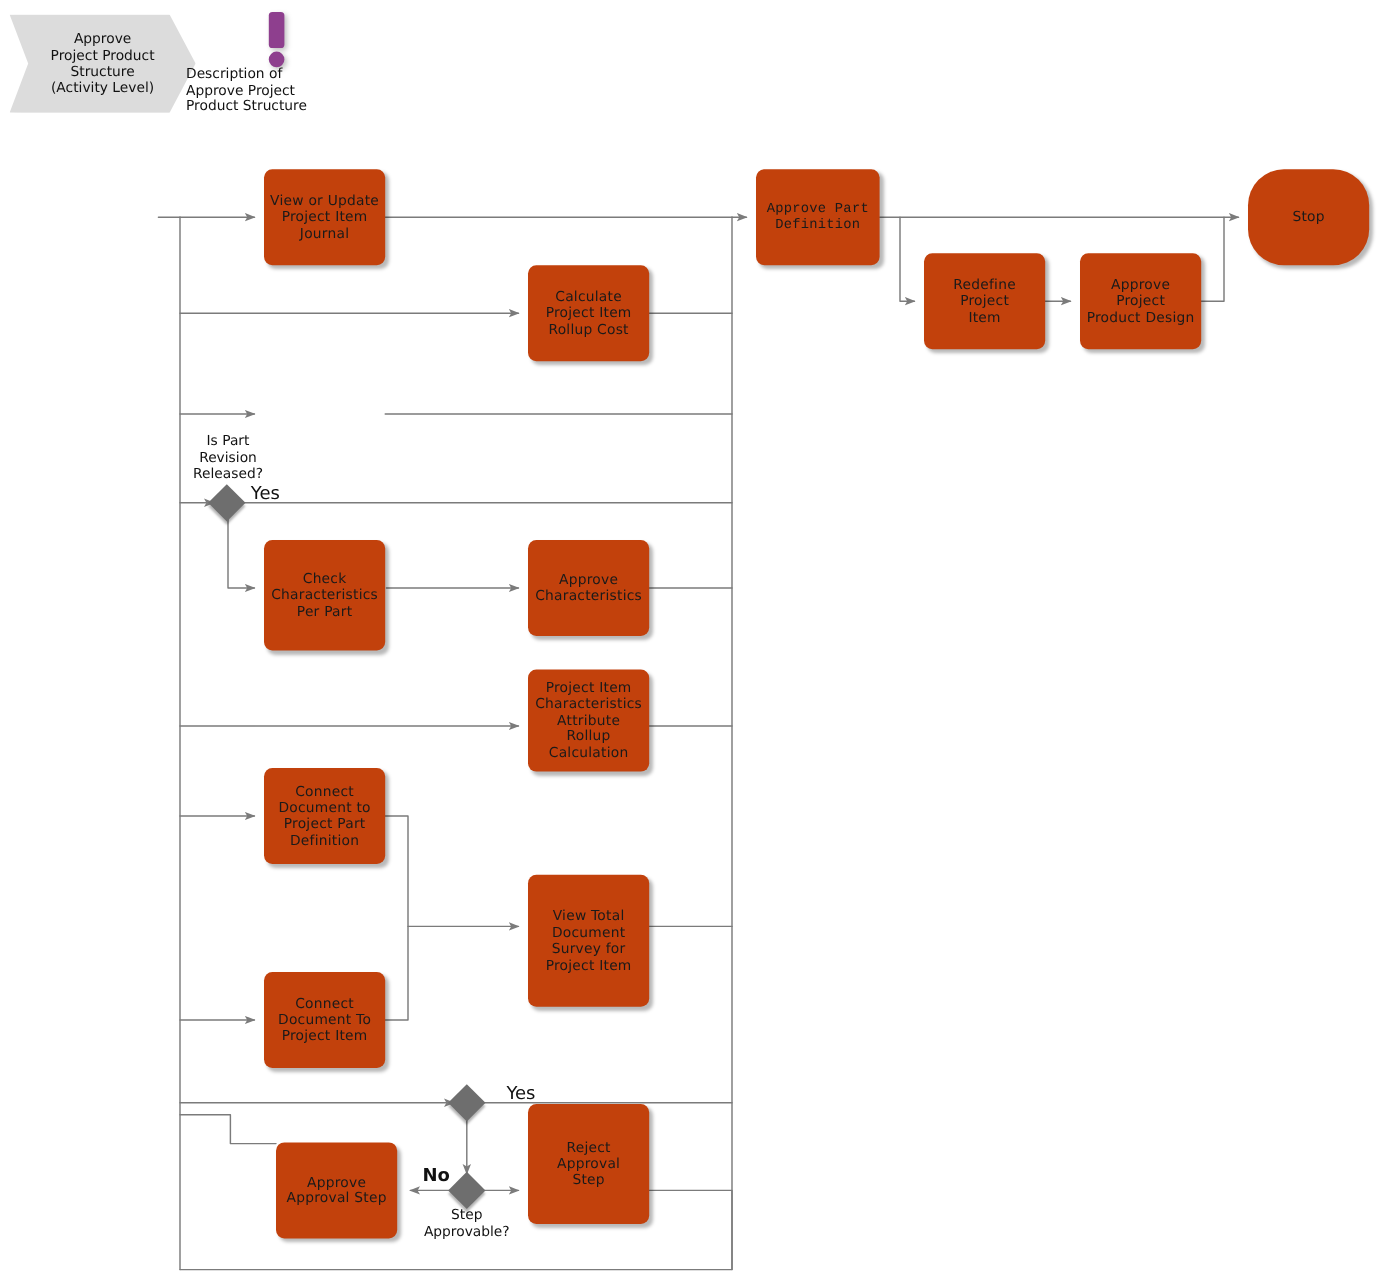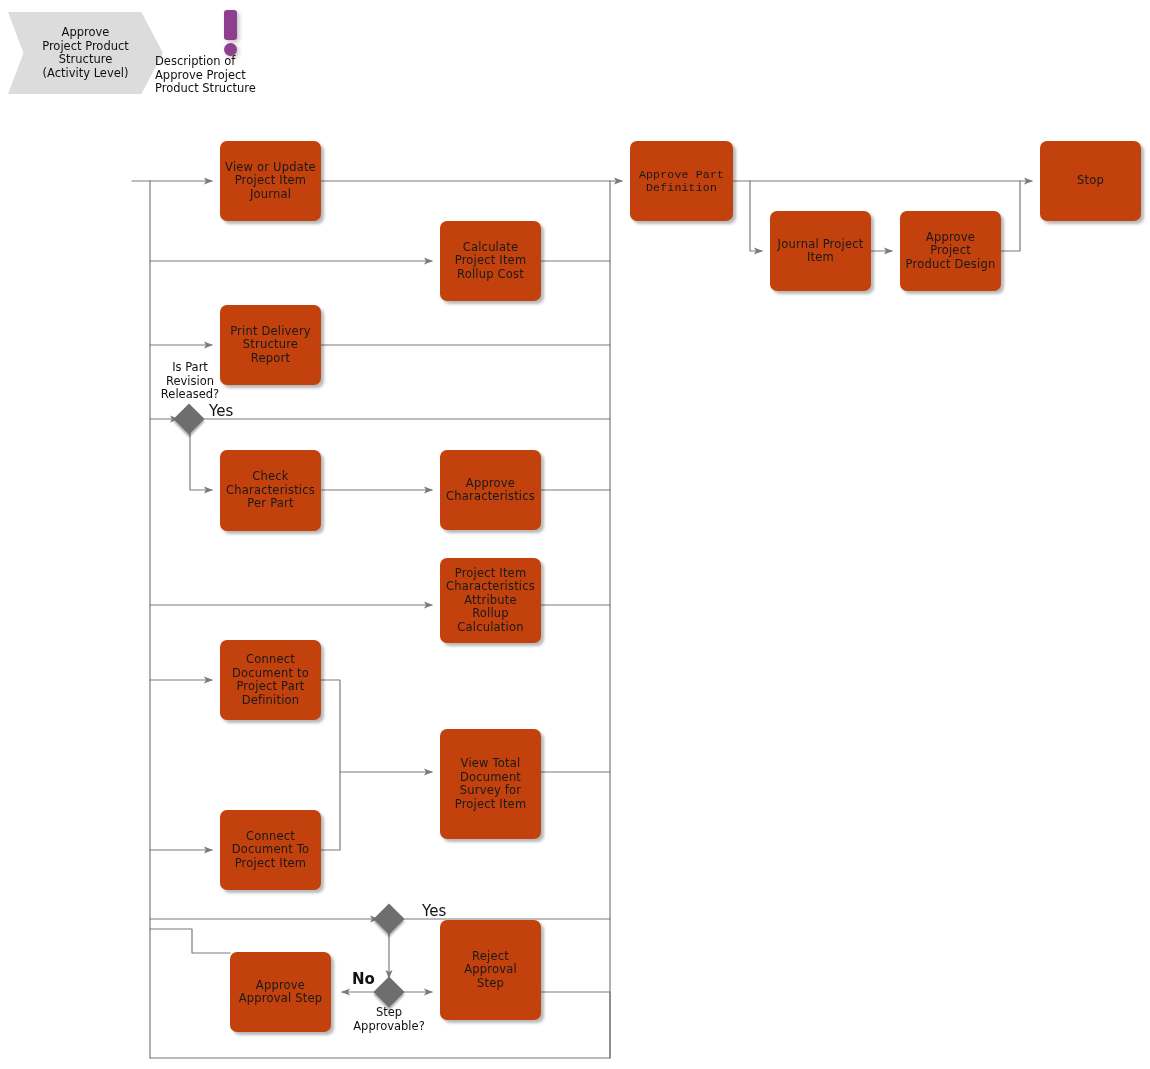--- a/index.html
+++ b/index.html
@@ -210,26 +210,22 @@
 Project Item
 Journal</span>
   </div>
 
   <div class="node" style="left:440px; top:221px; width:101px; height:80px;">
     <span>Calculate
 Project Item
 Rollup Cost</span>
   </div>
 
-  <div class="node" style="left:220px; top:305px; width:101px; height:80px;">
-    <span>Print Delivery
-Structure Report</span>
-  </div>
-
-  <div class="node" style="left:220px; top:450px; width:101px; height:81px;">
+
+  <div class="node" style="left:220px; top:450px; width:101px; height:92px;">
     <span>Check
 Characteristics
 Per Part</span>
   </div>
 
   <div class="node" style="left:440px; top:450px; width:101px; height:80px;">
     <span>Approve
 Characteristics</span>
   </div>
 
@@ -269,30 +265,30 @@
     <span>Reject Approval
 Step</span>
   </div>
 
   <div class="node" style="left:630px; top:141px; width:103px; height:80px;font-family:Liberation Mono, monospace;">
     <span>Approve Part
 Definition</span>
   </div>
 
   <div class="node" style="left:770px; top:211px; width:101px; height:80px;">
-    <span>Journal Project
+    <span>Redefine Project
 Item</span>
   </div>
 
   <div class="node" style="left:900px; top:211px; width:101px; height:80px;">
     <span>Approve Project
 Product Design</span>
   </div>
 
-  <div class="node" style="left:1040px; top:141px; width:101px; height:80px;">
+  <div class="node" style="left:1040px; top:141px; width:101px; height:80px;border-radius:30px;">
     <span>Stop</span>
   </div>
 
   <div class="diamond" style="left:178px; top:408px;"></div>
   <div class="dlabel" style="left:132px; top:361px; width:116px;">Is Part
 Revision
 Released?</div>
   <div class="elabel" style="left:209px; top:405px;">Yes</div>
 
   <div class="diamond" style="left:378px; top:908px;"></div>

